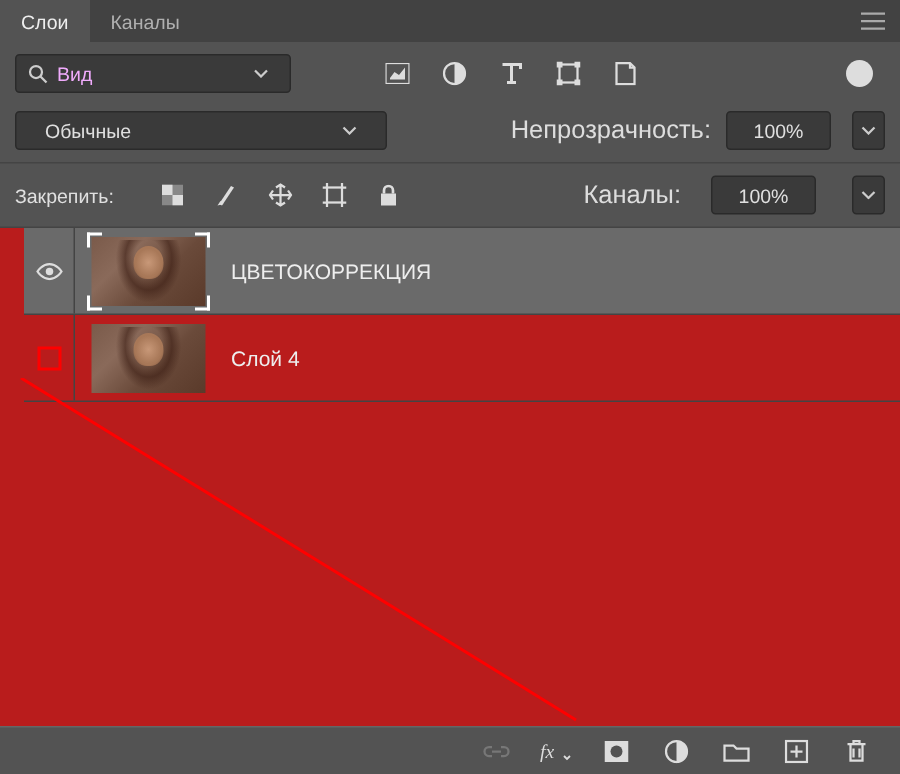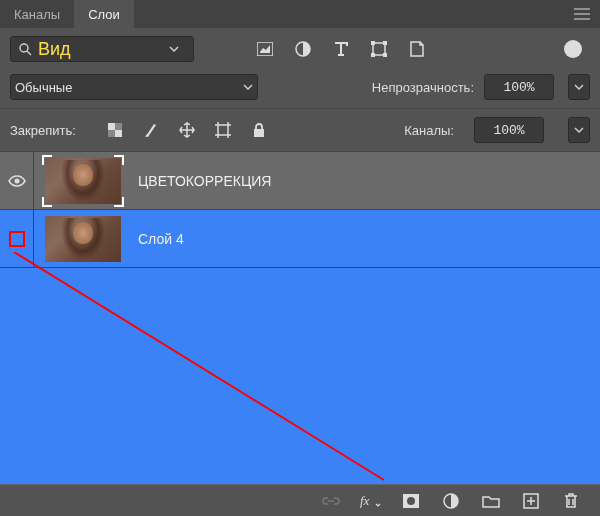--- a/index.html
+++ b/index.html
@@ -59,22 +59,22 @@
       display: flex;
       align-items: center;
       padding: 3px 8px;
       width: 184px;
       height: 26px;
     }
     .search-box svg { margin-right: 6px; flex-shrink: 0; }
     .search-box input {
       background: transparent;
       border: none;
-      color: #fde047;
-      font-size: 18px;
+      color: #f0abfc;
+      font-size: 13px;
       width: 100%;
       outline: none;
     }
     .search-box .chev { margin-left: auto; }
     .icon-btn {
       width: 26px;
       height: 26px;
       display: flex;
       align-items: center;
       justify-content: center;
@@ -101,40 +101,41 @@
       gap: 10px;
       border-bottom: 1px solid #444;
     }
     .dropdown {
       background: #3a3a3a;
       border: 1px solid #2a2a2a;
       border-radius: 3px;
       height: 26px;
       display: flex;
       align-items: center;
-      padding: 0 4px;
+      padding: 0 19px;
       cursor: pointer;
     }
     .dropdown.blend { width: 248px; }
-    .dropdown.small { width: 70px; justify-content: center; background: #3a3a3a; font-family: Liberation Mono, monospace; }
+    .dropdown.small { width: 70px; justify-content: center; background: #3a3a3a; }
     .dropdown .chev { margin-left: auto; }
-    .label { color: #ddd; font-size: 13px; margin-left: auto; }
+    .label { color: #ddd; font-size: 17px; margin-left: auto; }
     .row3 {
       display: flex;
       align-items: center;
       padding: 8px 10px;
       gap: 20px;
       border-bottom: 1px solid #444;
     }
     .lock-icons { display: flex; gap: 10px; margin-left: 6px; }
     .layer-list {
       flex: 1;
-      background: #3b82f6;
+      background: #b91c1c;
       overflow: hidden;
       position: relative;
+      padding-left: 16px;
     }
     .layer-row {
       display: flex;
       align-items: center;
       height: 58px;
       border-bottom: 1px solid #444;
     }
     .layer-row.selected { background: #6a6a6a; }
     .vis-col {
       width: 34px;
@@ -232,22 +233,22 @@
       cursor: pointer;
       margin-left: 4px;
     }
   </style>
 </head>
 <body>
 
 <div class="panel">
 
   <div class="tab-bar">
+    <div class="tab active">Слои</div>
     <div class="tab">Каналы</div>
-    <div class="tab active">Слои</div>
     <div class="tab-menu">
       <svg width="16" height="12" viewBox="0 0 16 12">
           <path d="M0 1h16M0 6h16M0 11h16" stroke="#aaa" stroke-width="1.5"></path>
         </svg>
     </div>
   </div>
 
   <div class="toolbar">
     <div class="search-box">
       <svg width="13" height="13" viewBox="0 0 13 13">

